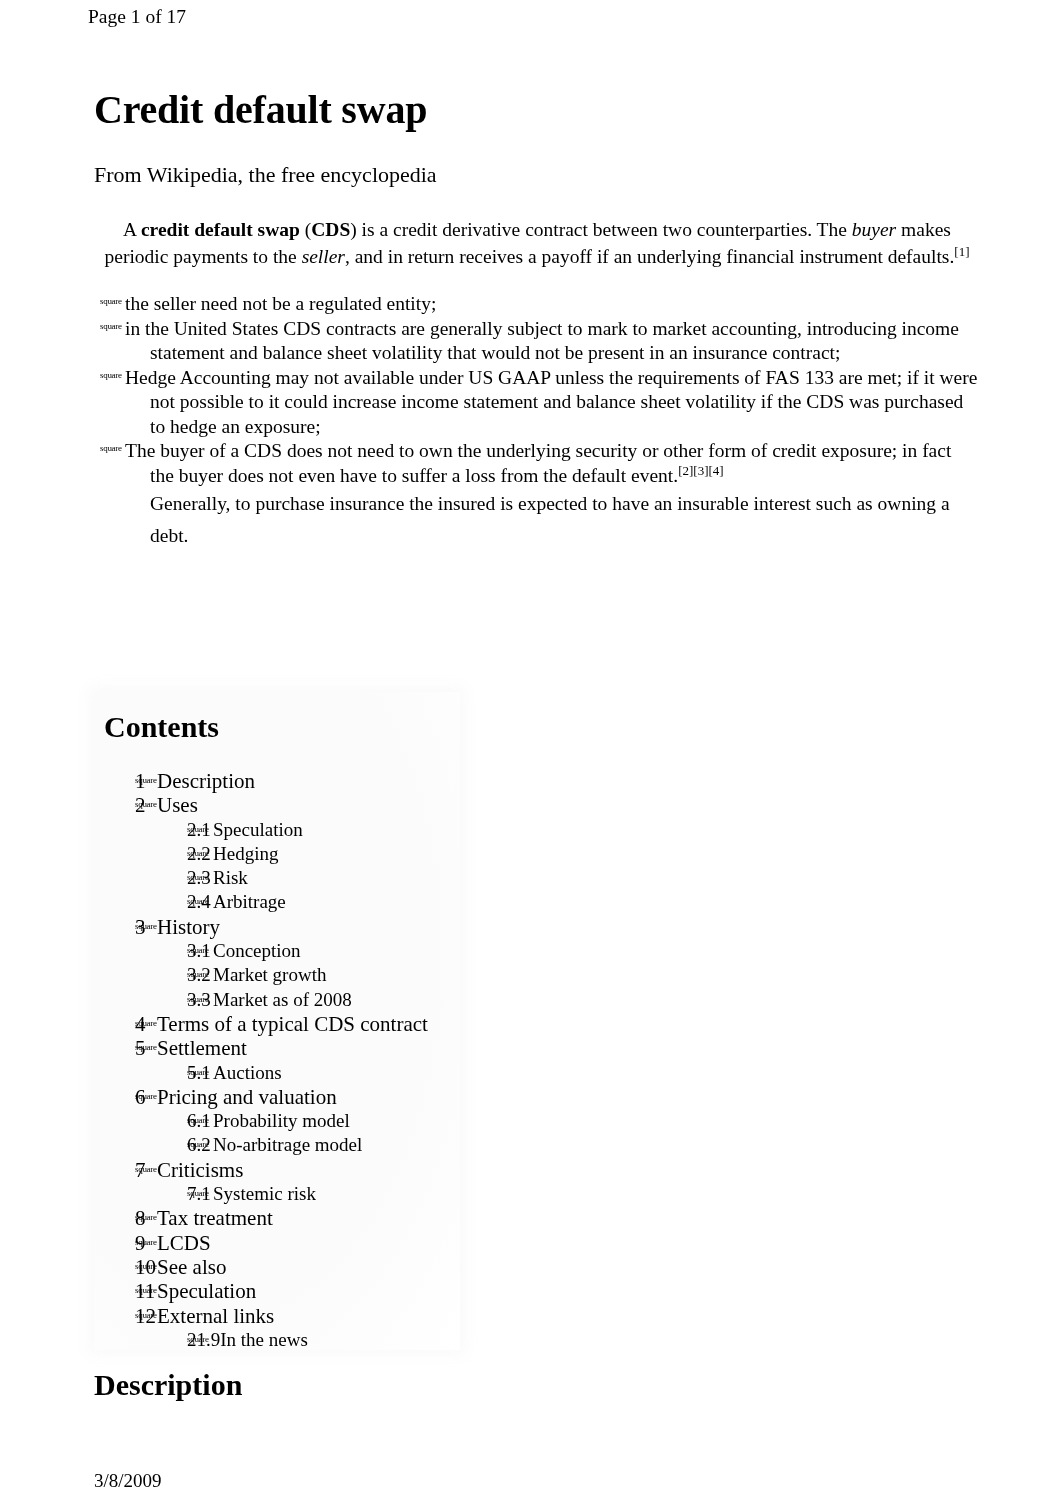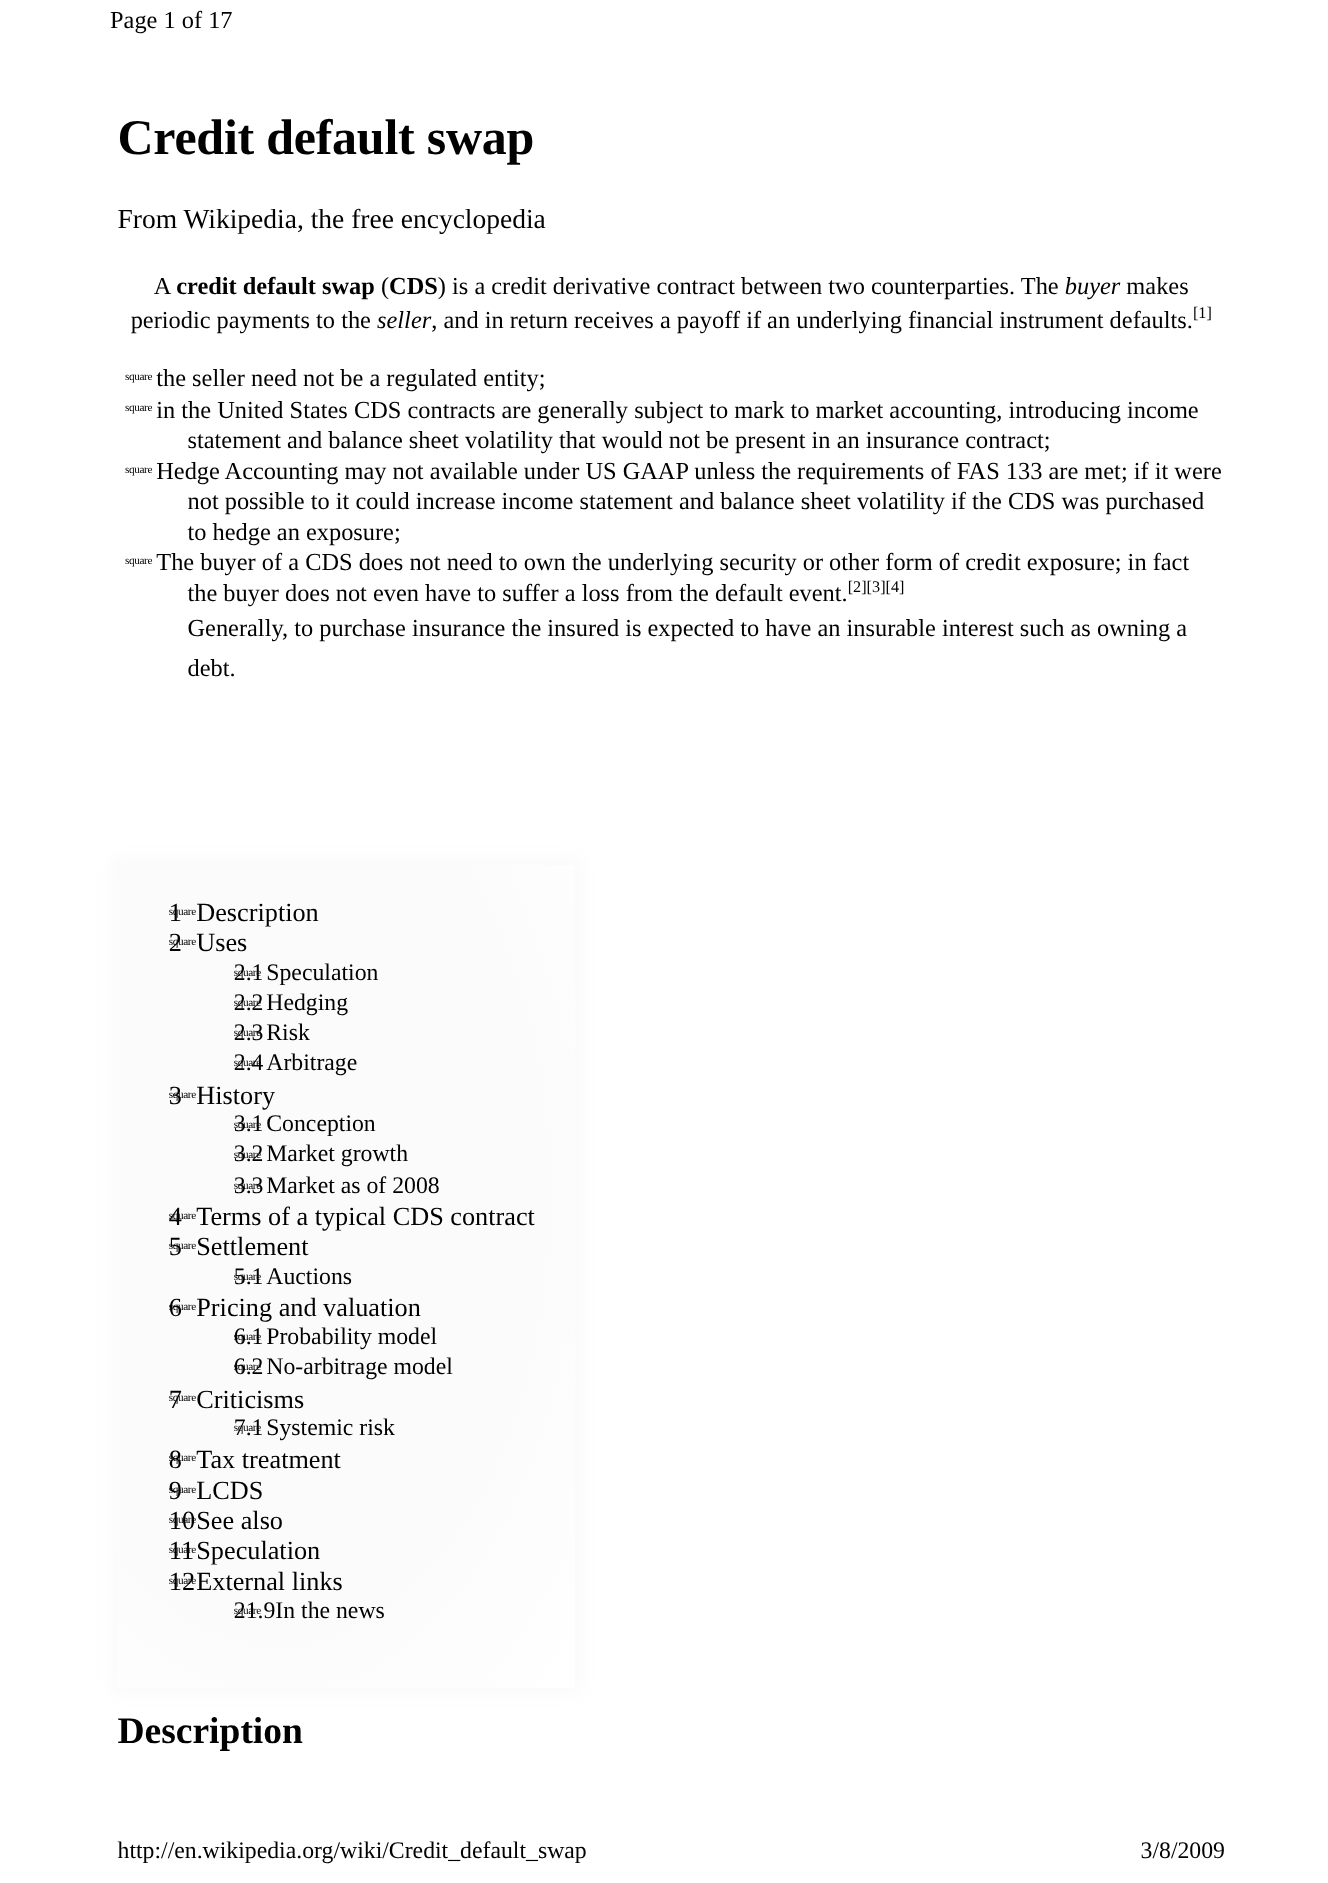--- a/index.html
+++ b/index.html
@@ -207,20 +207,21 @@
     </li>
     <li>
       <span class="bullet-artifact">square</span><span class="li-text">The buyer of a CDS does not need to own the underlying security or other form of credit exposure; in fact the buyer does not even have to suffer a loss from the default event.</span><span class="sup">[2][3][4]</span><span class="li-extra">Generally, to purchase insurance the insured is expected to have an insurable interest such as owning a debt.</span>
     </li>
   </ul>
 
 </div>
 
 <div class="toc-box">
   <div class="toc-inner">
+    <h2 class="toc-title">Contents</h2>
     <ul class="toc-list">
 
       <li class="toc-entry lvl1"><span class="toc-sq">square</span><span class="toc-num">1</span><span class="toc-label">Description</span></li>
 
       <li class="toc-entry lvl1"><span class="toc-sq">square</span><span class="toc-num">2</span><span class="toc-label">Uses</span></li>
 
       <li class="toc-entry lvl2"><span class="toc-sq">square</span><span class="toc-num">2.1</span><span class="toc-label">Speculation</span></li>
 
       <li class="toc-entry lvl2"><span class="toc-sq">square</span><span class="toc-num">2.2</span><span class="toc-label">Hedging</span></li>
 
@@ -264,15 +265,14 @@
 
       <li class="toc-entry lvl2"><span class="toc-sq">square</span><span class="toc-num">21.9</span><span class="toc-label">In the news</span></li>
 
     </ul>
   </div>
 </div>
 
 <h2 class="section-heading">Description</h2>
 
 <div class="page-footer">
-  <span>http://en.wikipedia.org/wiki/Credit_default_swap</span>
   <span>3/8/2009</span>
 </div>
 
 </body></html>

